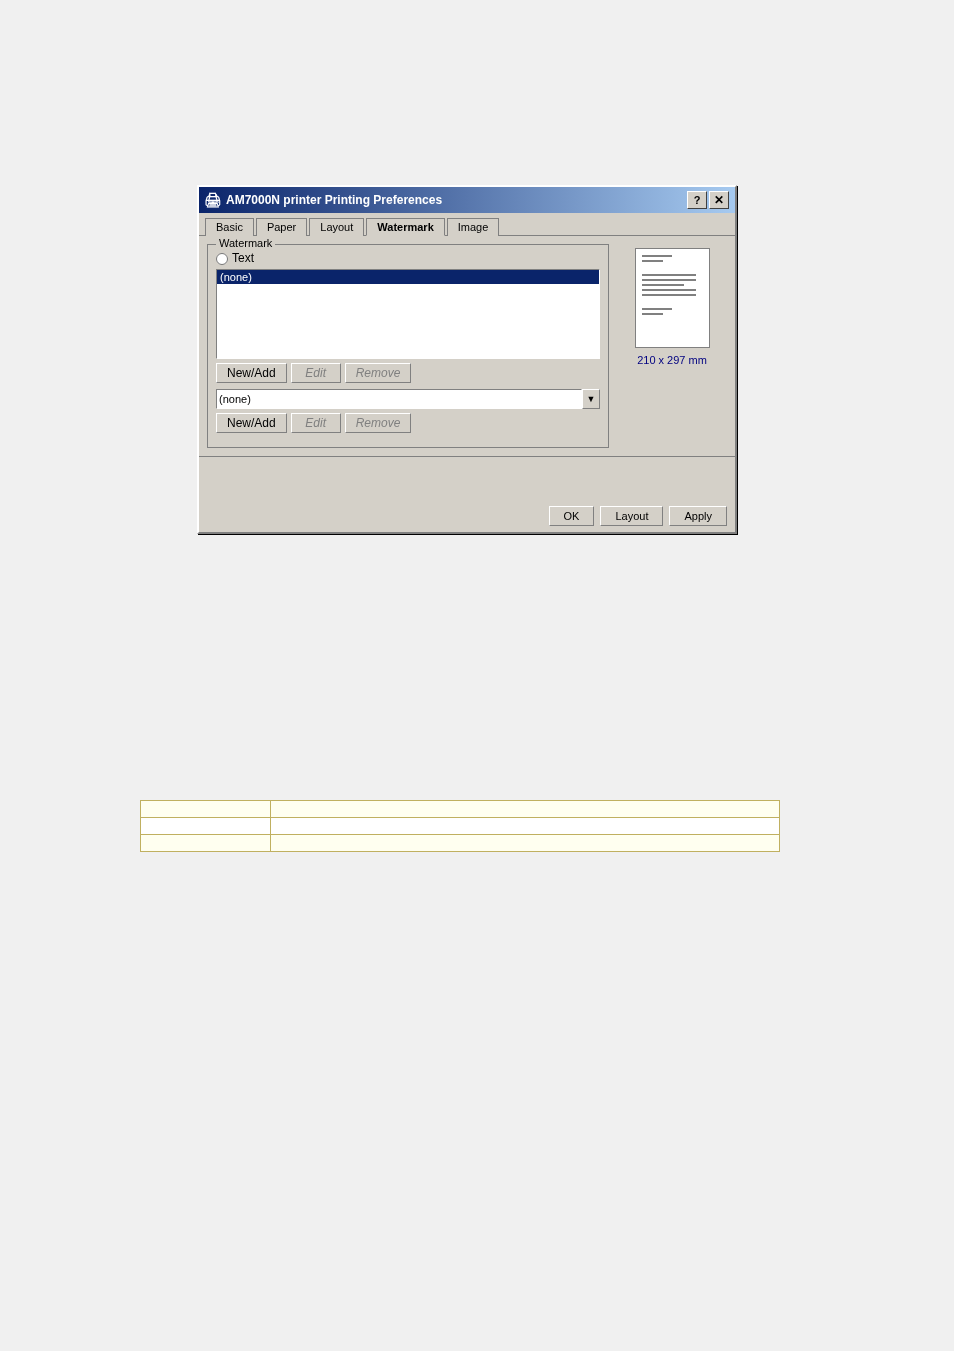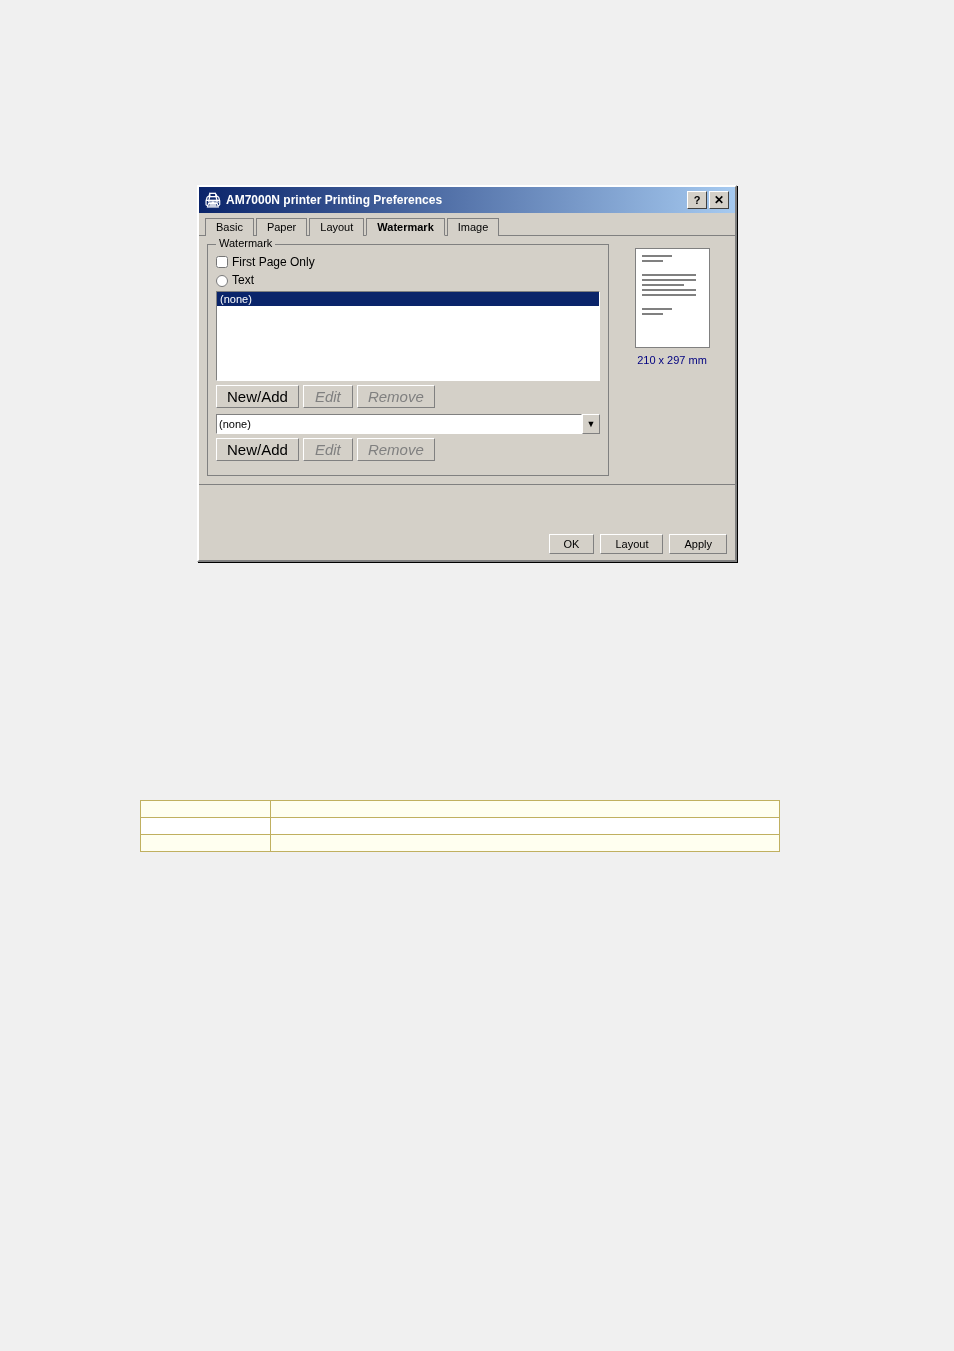--- a/index.html
+++ b/index.html
@@ -193,21 +193,21 @@
       gap: 4px;
       margin-bottom: 6px;
     }
 
     .win-btn {
       padding: 2px 10px;
       background: #d4d0c8;
       border: 1px solid #ffffff;
       border-right-color: #808080;
       border-bottom-color: #808080;
-      font-size: 15px;
+      font-size: 12px;
       cursor: pointer;
       min-width: 50px;
     }
 
     .win-btn:disabled {
       color: #808080;
       cursor: default;
       font-style: italic;
     }
 
@@ -367,24 +367,20 @@
     <div class="tab">Image</div>
   </div>
 
   <div class="dialog-content">
 
     <div class="left-panel">
 
       <div class="group-box">
         <span class="group-label">Watermark</span>
 
-        <div class="checkbox-row">
-          <input type="checkbox" id="firstPageOnly" style="">
-          <label for="firstPageOnly">First Page Only</label>
-        </div>
 
         <div class="radio-row">
           <input type="radio" id="textRadio" name="wm-type" style="">
           <label for="textRadio">Text</label>
         </div>
 
         <div class="listbox">
           <div class="listbox-item selected">(none)</div>
         </div>
 

